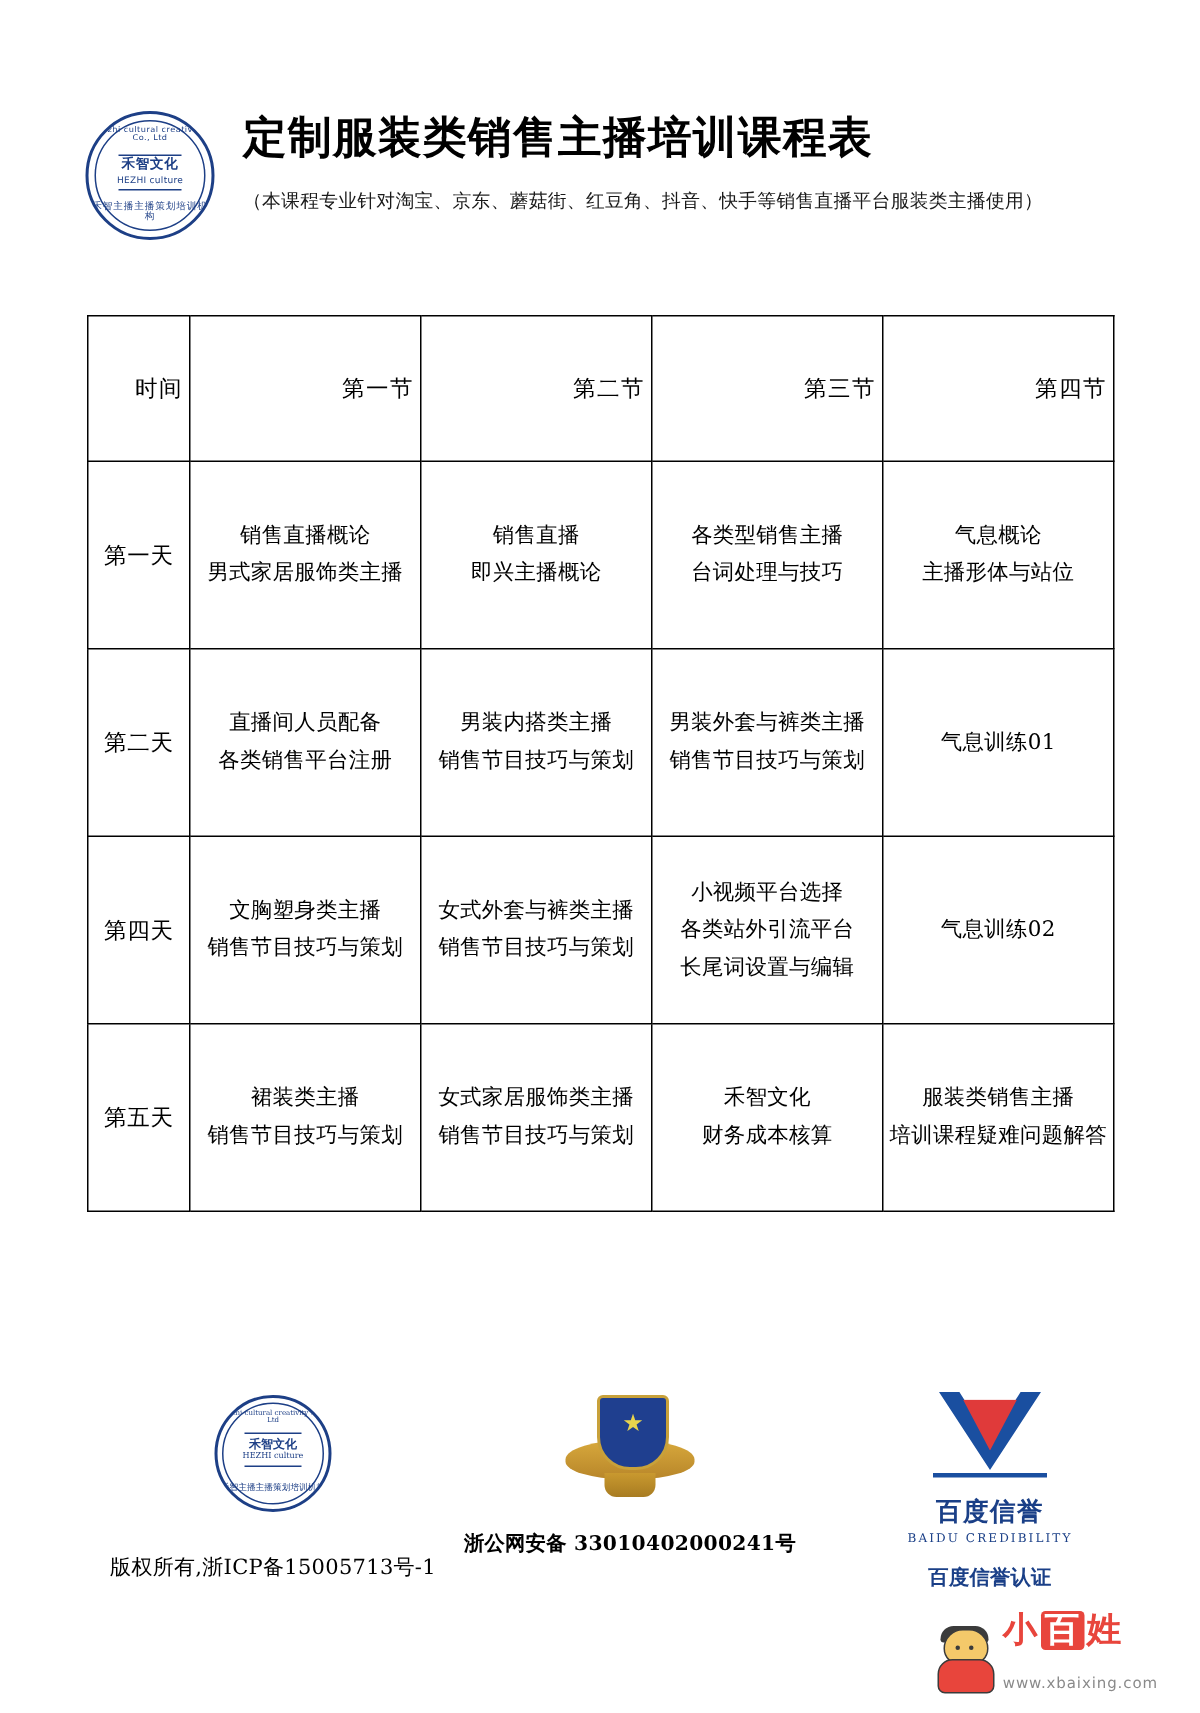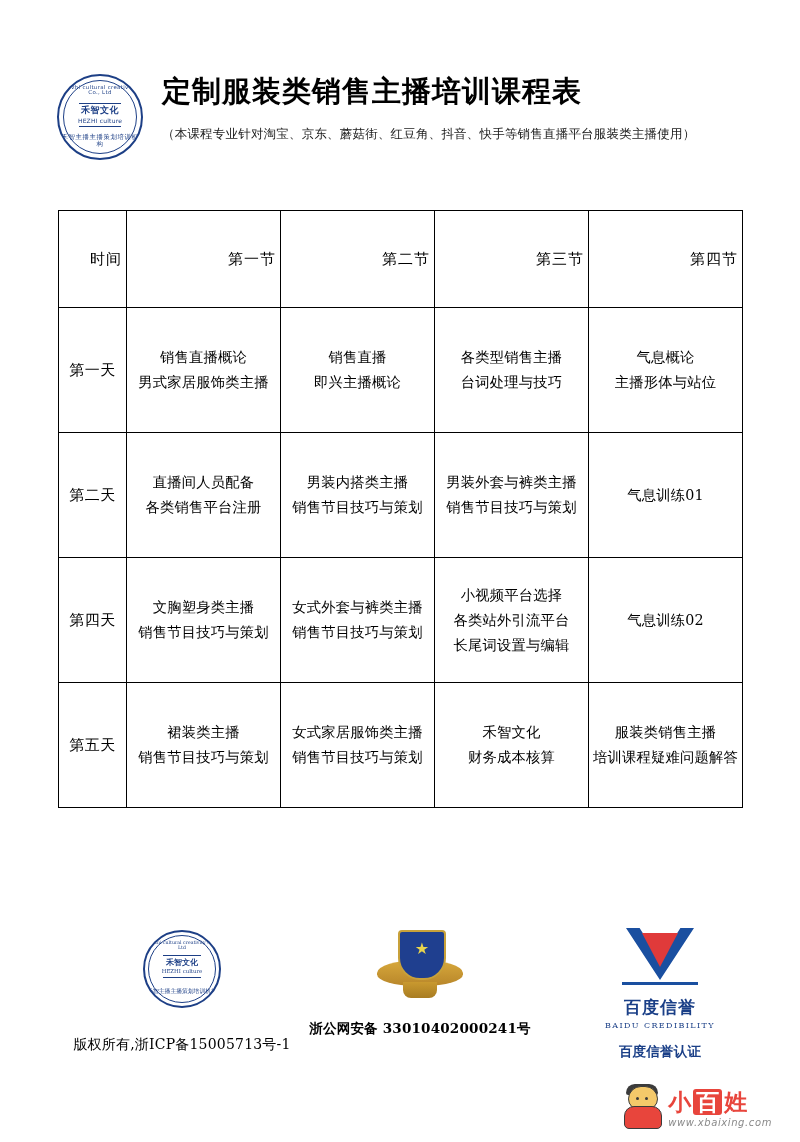--- a/index.html
+++ b/index.html
@@ -290,21 +290,21 @@
   .wm-text { display: flex; flex-direction: column; align-items: flex-start; }
   .wm-title { display: flex; align-items: center; gap: 2px; }
   .wm-ch {
     font-family: "DejaVu Serif", "Liberation Serif", serif;
     font-size: 23px; font-weight: bold; color: #e8453c; line-height: 26px;
   }
   .wm-ch.box {
     background: #e8453c; color: #ffffff; padding: 0 3px; border-radius: 3px;
   }
   .wm-url {
-    font-size: 10px; color: #8a8a8a; letter-spacing: 0.6px; margin-top: 2px; font-style: italic;
+    font-size: 10px; color: #8a8a8a; letter-spacing: 0.6px; margin-top: 17px;
   }
 </style>
 </head>
 <body>
 
 <div class="page">
 
   <div class="header">
     <div class="logo-wrap">
       <div class="seal">

